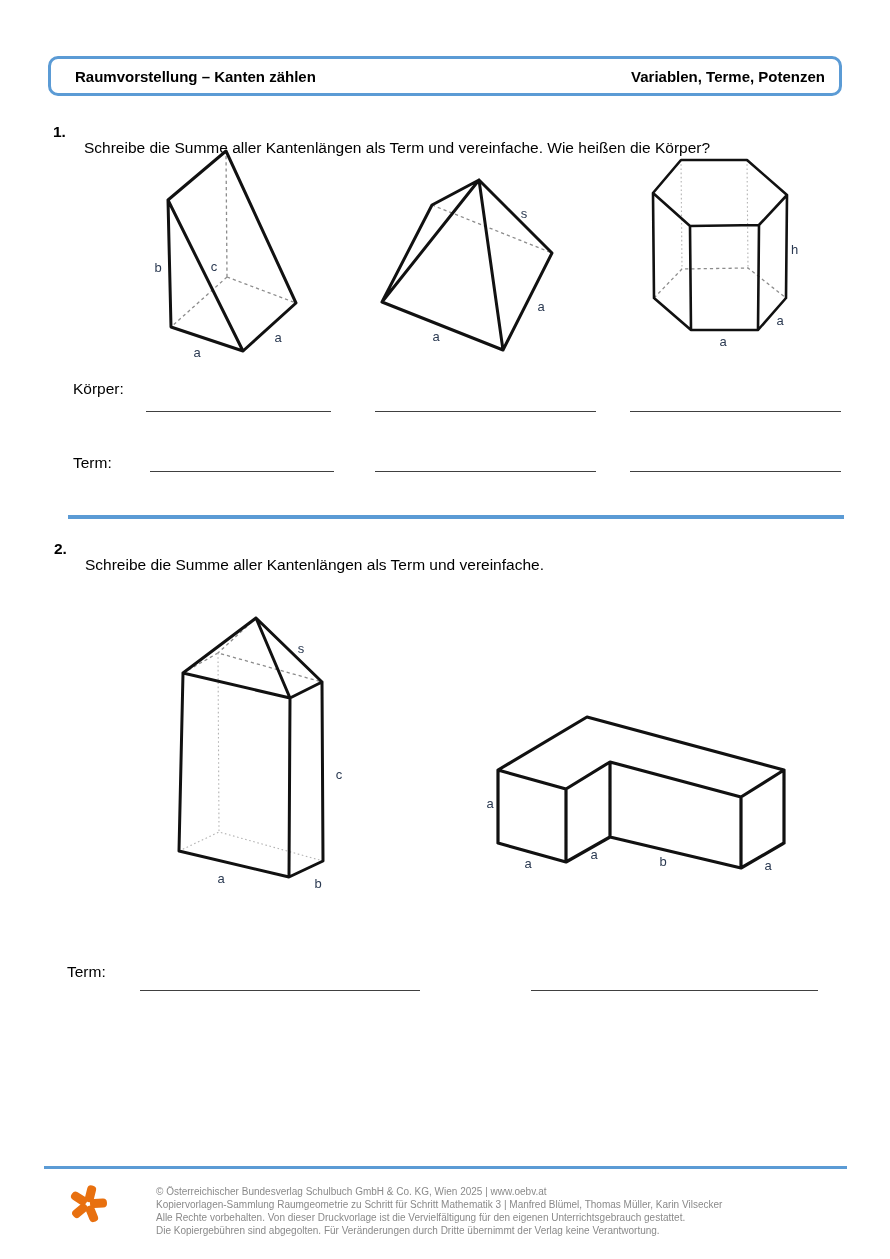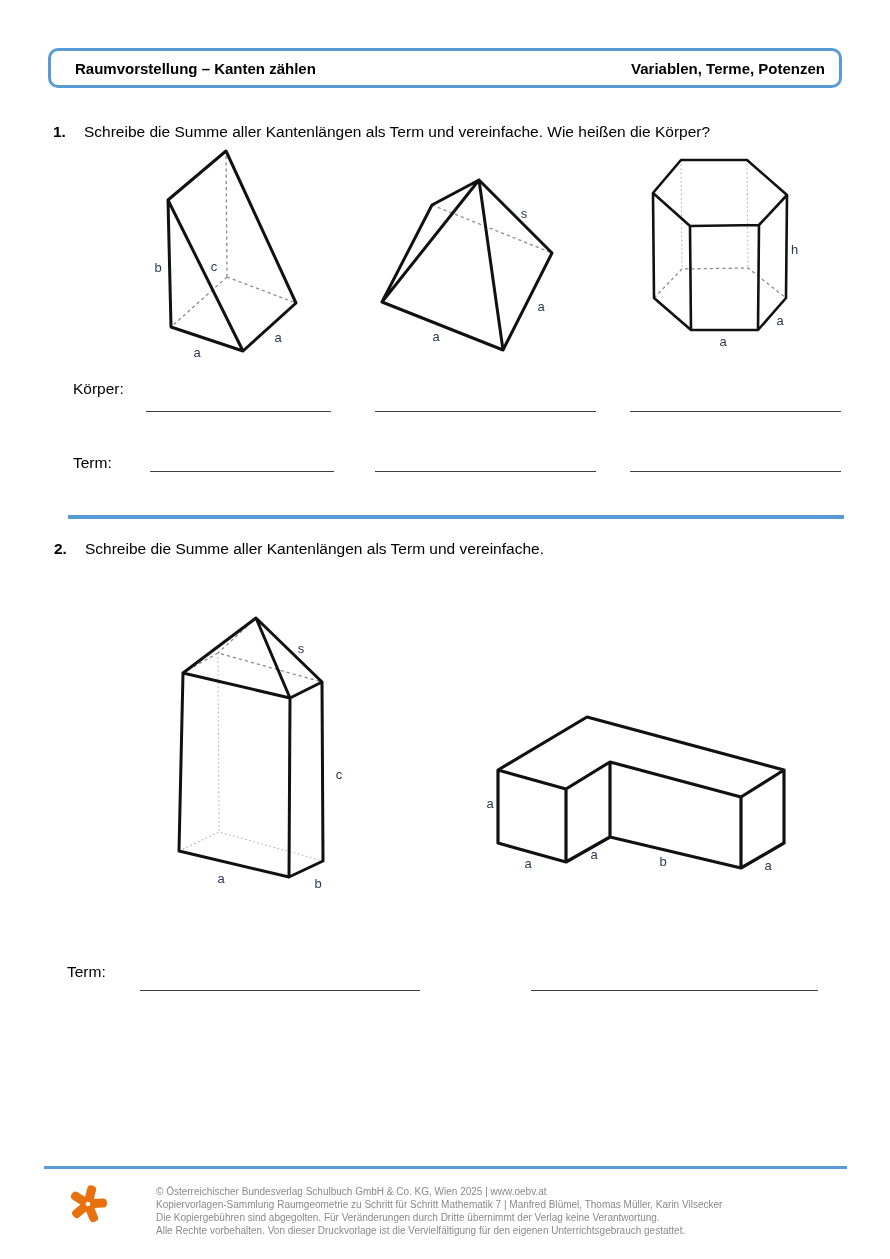--- a/index.html
+++ b/index.html
@@ -2,28 +2,28 @@
 <html style="--accent_blue: #5B9BD5; --logo_orange: #E8700F;"><head>
 <meta charset="utf-8">
 <style>
   html,body{margin:0;padding:0;background:#ffffff;}
   .page{
     position:relative;width:890px;height:1259px;background:#ffffff;
     font-family:"Liberation Sans",sans-serif;color:#000;overflow:hidden;
   }
   
   .header-box{
-    position:absolute;left:48px;top:48px;width:794px;height:40px;box-sizing:border-box;
+    position:absolute;left:48px;top:56px;width:794px;height:40px;box-sizing:border-box;
     border:3px solid var(--accent_blue,#5B9BD5);border-radius:10px;
     display:flex;justify-content:space-between;align-items:center;
     padding:0 14px 0 24px;font-weight:bold;font-size:15px;
   }
   
   .task-num{position:absolute;font-size:15.5px;font-weight:bold;}
-  .task-text{position:absolute;font-size:15.5px;}
+  .task-text{position:absolute;font-size:15.5px;margin-top:16px;}
   
   .row-label{position:absolute;font-size:15.5px;}
   .ans-line{position:absolute;height:0;border-top:1.7px solid #404040;}
   .separator{position:absolute;background:var(--accent_blue,#5B9BD5);}
   
   .fig{position:absolute;}
   .edge{stroke:#111;fill:none;stroke-linecap:round;stroke-linejoin:round;}
   .w3{stroke-width:3px;}
   .w26{stroke-width:2.6px;}
   .w32{stroke-width:3.2px;}
@@ -128,18 +128,18 @@
       <rect class="logo-arm" x="-4.5" y="-19" width="9" height="17" rx="4" transform="rotate(0)"></rect>
       <rect class="logo-arm" x="-4.5" y="-19" width="9" height="17" rx="4" transform="rotate(72)"></rect>
       <rect class="logo-arm" x="-4.5" y="-19" width="9" height="17" rx="4" transform="rotate(144)"></rect>
       <rect class="logo-arm" x="-4.5" y="-19" width="9" height="17" rx="4" transform="rotate(216)"></rect>
       <rect class="logo-arm" x="-4.5" y="-19" width="9" height="17" rx="4" transform="rotate(288)"></rect>
     </g>
   </svg>
 
   <div class="footer-text">
     <div>© Österreichischer Bundesverlag Schulbuch GmbH &amp; Co. KG, Wien 2025 | www.oebv.at</div>
-    <div>Kopiervorlagen-Sammlung Raumgeometrie zu Schritt für Schritt Mathematik 7 | Manfred Blümel, Thomas Müller, Karin Vilsecker</div>
+    <div>Kopiervorlagen-Sammlung Raumgeometrie zu Schritt für Schritt Mathematik 3 | Manfred Blümel, Thomas Müller, Karin Vilsecker</div>
+    <div>Alle Rechte vorbehalten. Von dieser Druckvorlage ist die Vervielfältigung für den eigenen Unterrichtsgebrauch gestattet.</div>
     <div>Die Kopiergebühren sind abgegolten. Für Veränderungen durch Dritte übernimmt der Verlag keine Verantwortung.</div>
-    <div>Alle Rechte vorbehalten. Von dieser Druckvorlage ist die Vervielfältigung für den eigenen Unterrichtsgebrauch gestattet.</div>
   </div>
 
 </div>
 
 </body></html>

